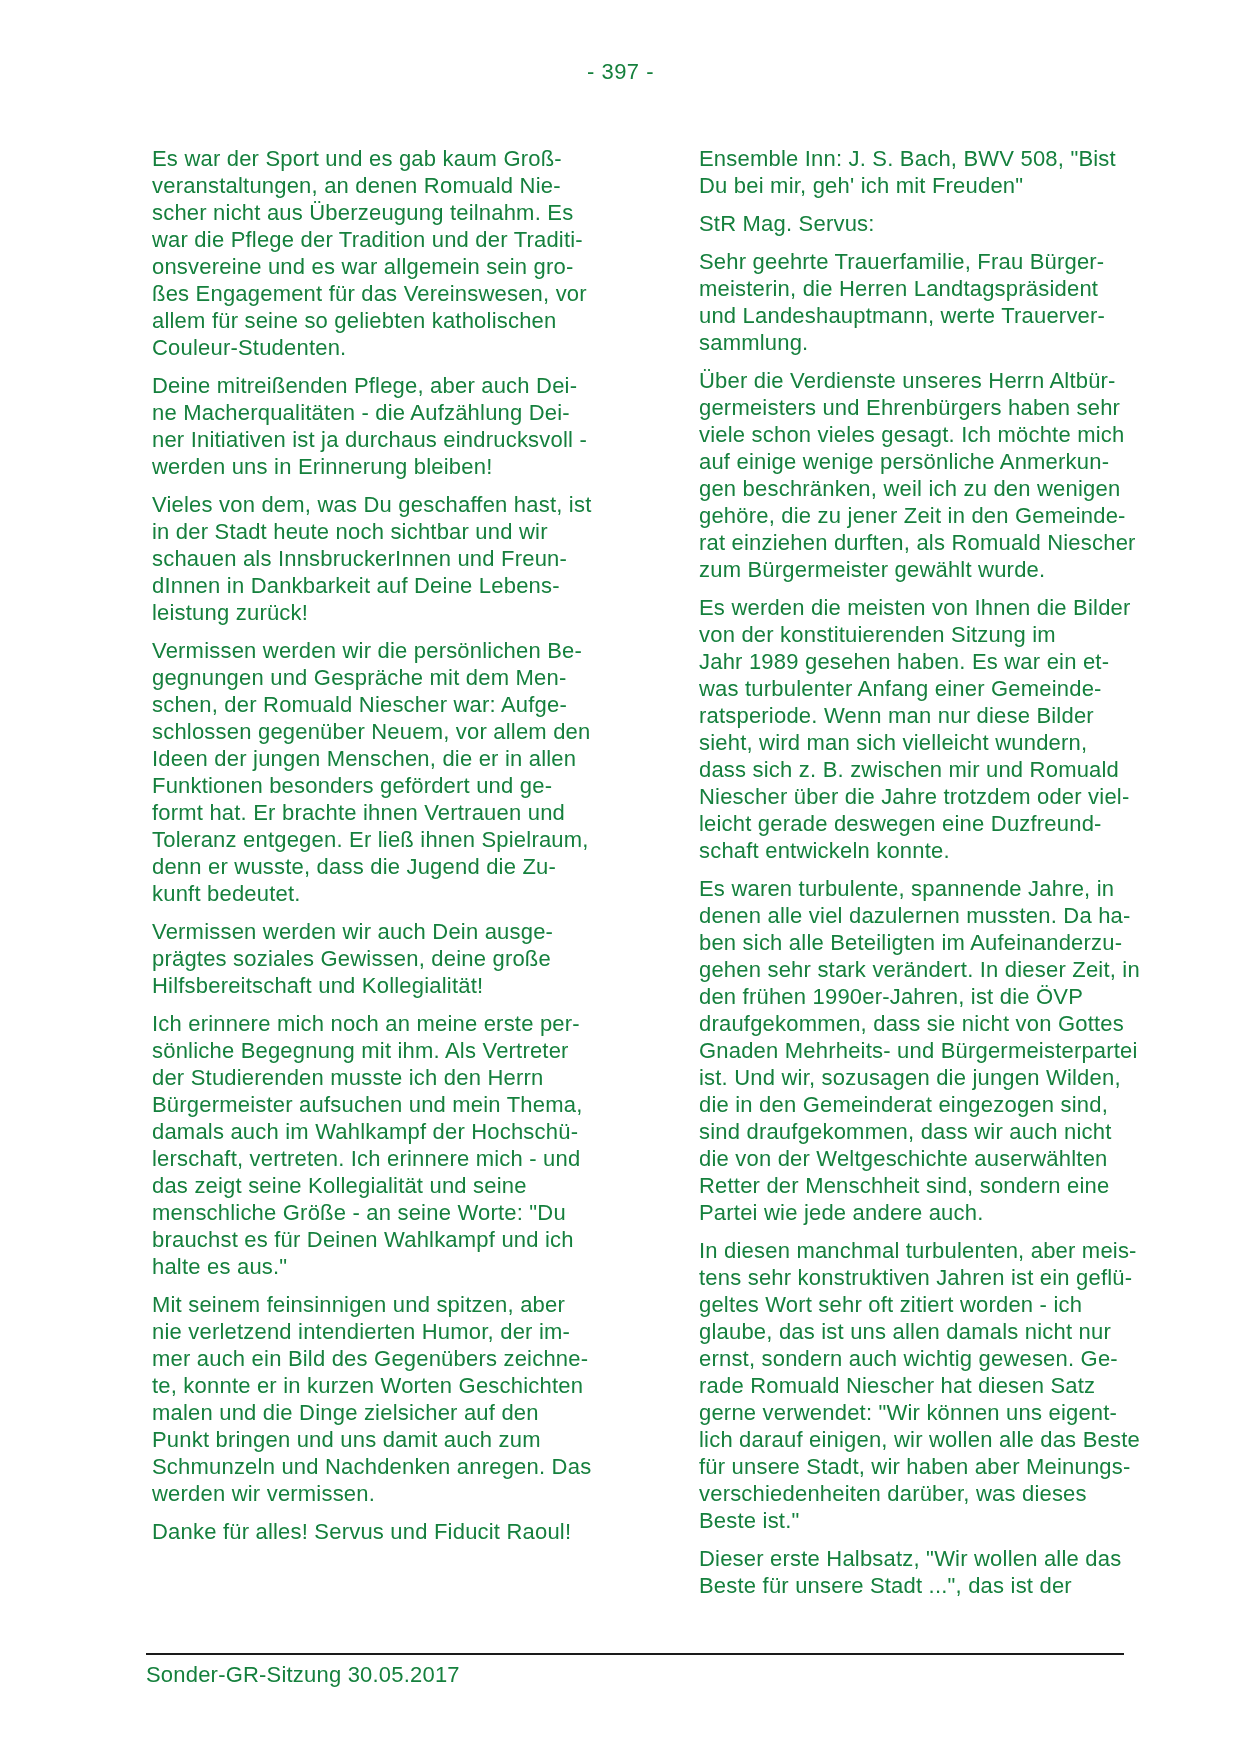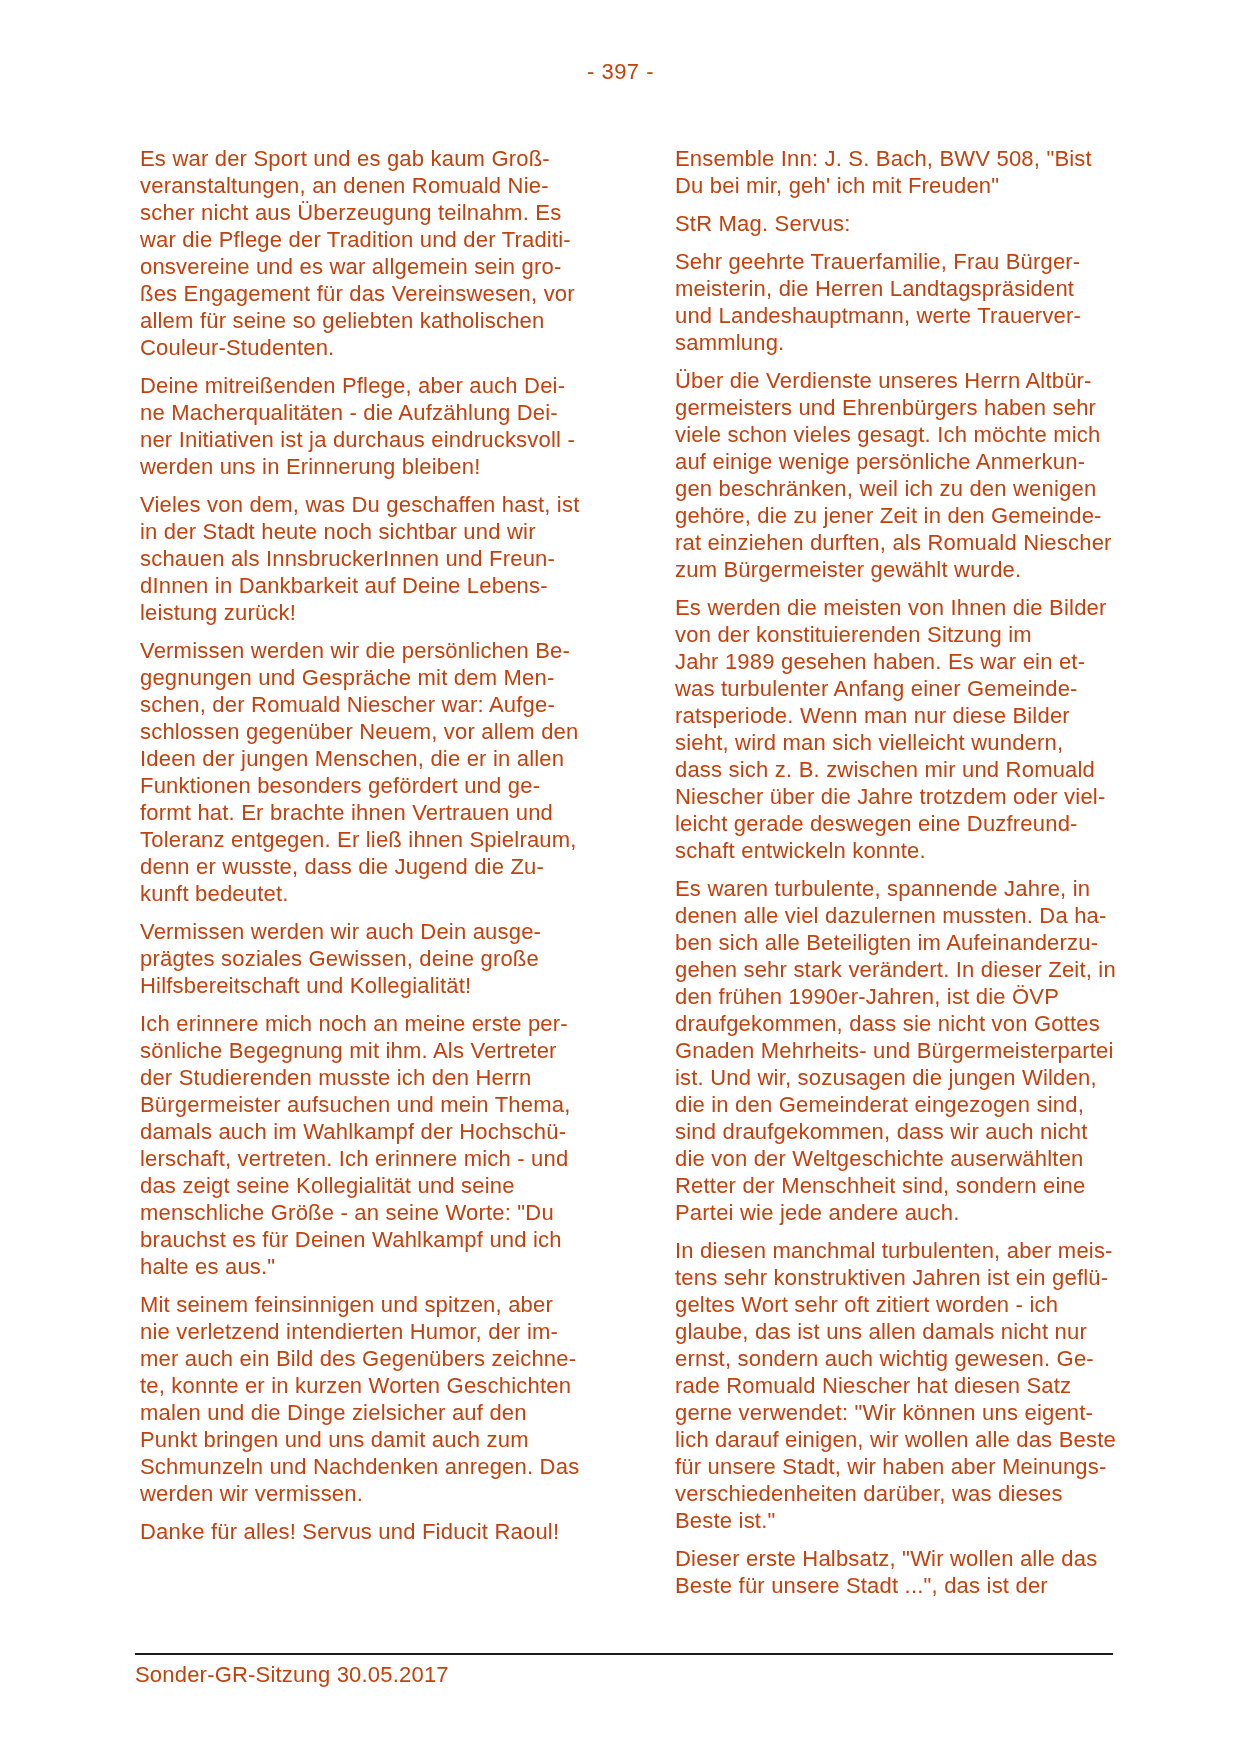--- a/index.html
+++ b/index.html
@@ -2,52 +2,52 @@
 <html><head>
 <meta charset="utf-8">
 <style>
   html, body { margin: 0; padding: 0; background: #e8e8e8; }
   .page {
     position: relative;
     width: 1241px;
     height: 1754px;
     margin: 0 auto;
     background: #ffffff;
-    color: #c2410c;
+    color: #15803d;
     font-family: "Liberation Sans", sans-serif;
     overflow: hidden;
     box-sizing: border-box;
   }
   .header {
     padding-top: 58px;
     text-align: center;
     font-size: 22px;
     line-height: 27px;
     letter-spacing: 0.5px;
   }
   .columns {
     display: flex;
     margin: 60px 0 0 140px;
     align-items: flex-start;
   }
-  .col { flex: 0 0 auto; }
+  .col { flex: 0 0 auto; margin-left: 12px; }
   .col.left  { width: 450px; margin-right: 85px; }
   .col.right { width: 455px; }
   .col p {
     margin: 0 0 11px 0;
     font-size: 22px;
     line-height: 27px;
     white-space: pre;       
     letter-spacing: 0.2px;
   }
   .gap-before { margin-top: 51px; }
   .footer {
     position: absolute;
     top: 1653px;
-    left: 135px;
+    left: 146px;
     width: 978px;
   }
   .footer-rule {
     border-top: 2px solid #1a1a1a;
     height: 0;
   }
   .footer-text {
     padding-top: 7px;
     font-size: 22px;
     line-height: 26px;

